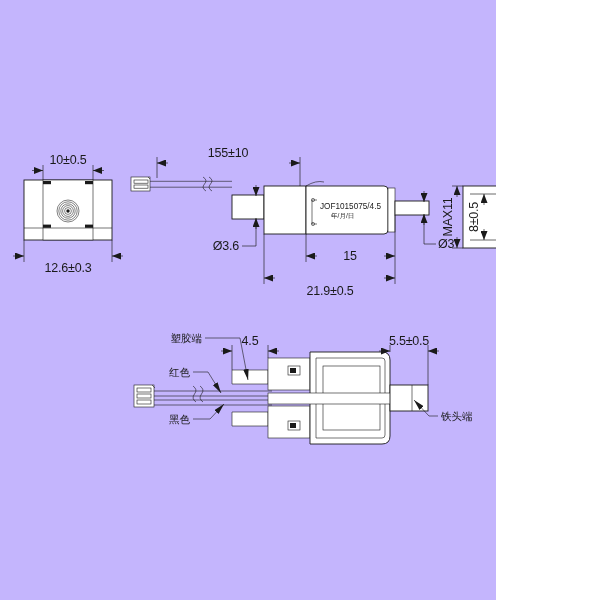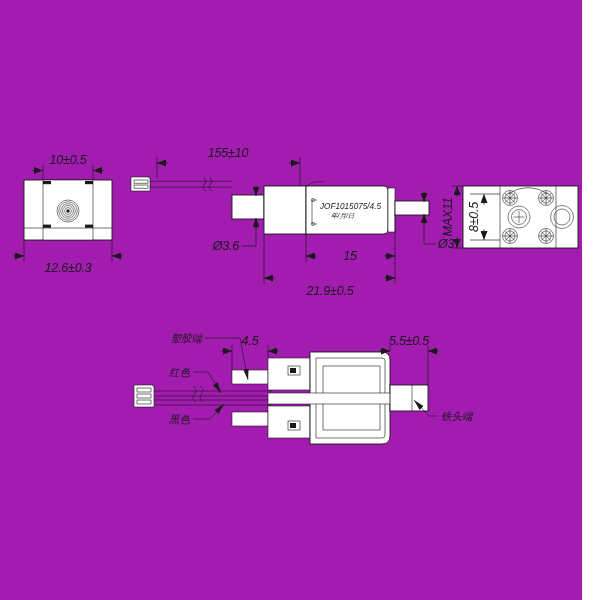--- a/index.html
+++ b/index.html
@@ -6,25 +6,24 @@
   html, body {
     margin: 0;
     padding: 0;
     background: #ffffff;
   }
   body {
     font-family: "Liberation Sans", sans-serif;
   }
   #sheet {
     position: relative;
-    width: 582px;
+    width: 496px;
     height: 600px;
-    background: #a21caf;
+    background: #c4b5fd;
     overflow: hidden;
-    font-style: italic;
   }
   #sheet svg {
     display: block;
     width: 600px;
     height: 600px;
   }
   .ln-thin {
     stroke: #1a1a1a;
     stroke-width: 0.6;
     fill: none;

